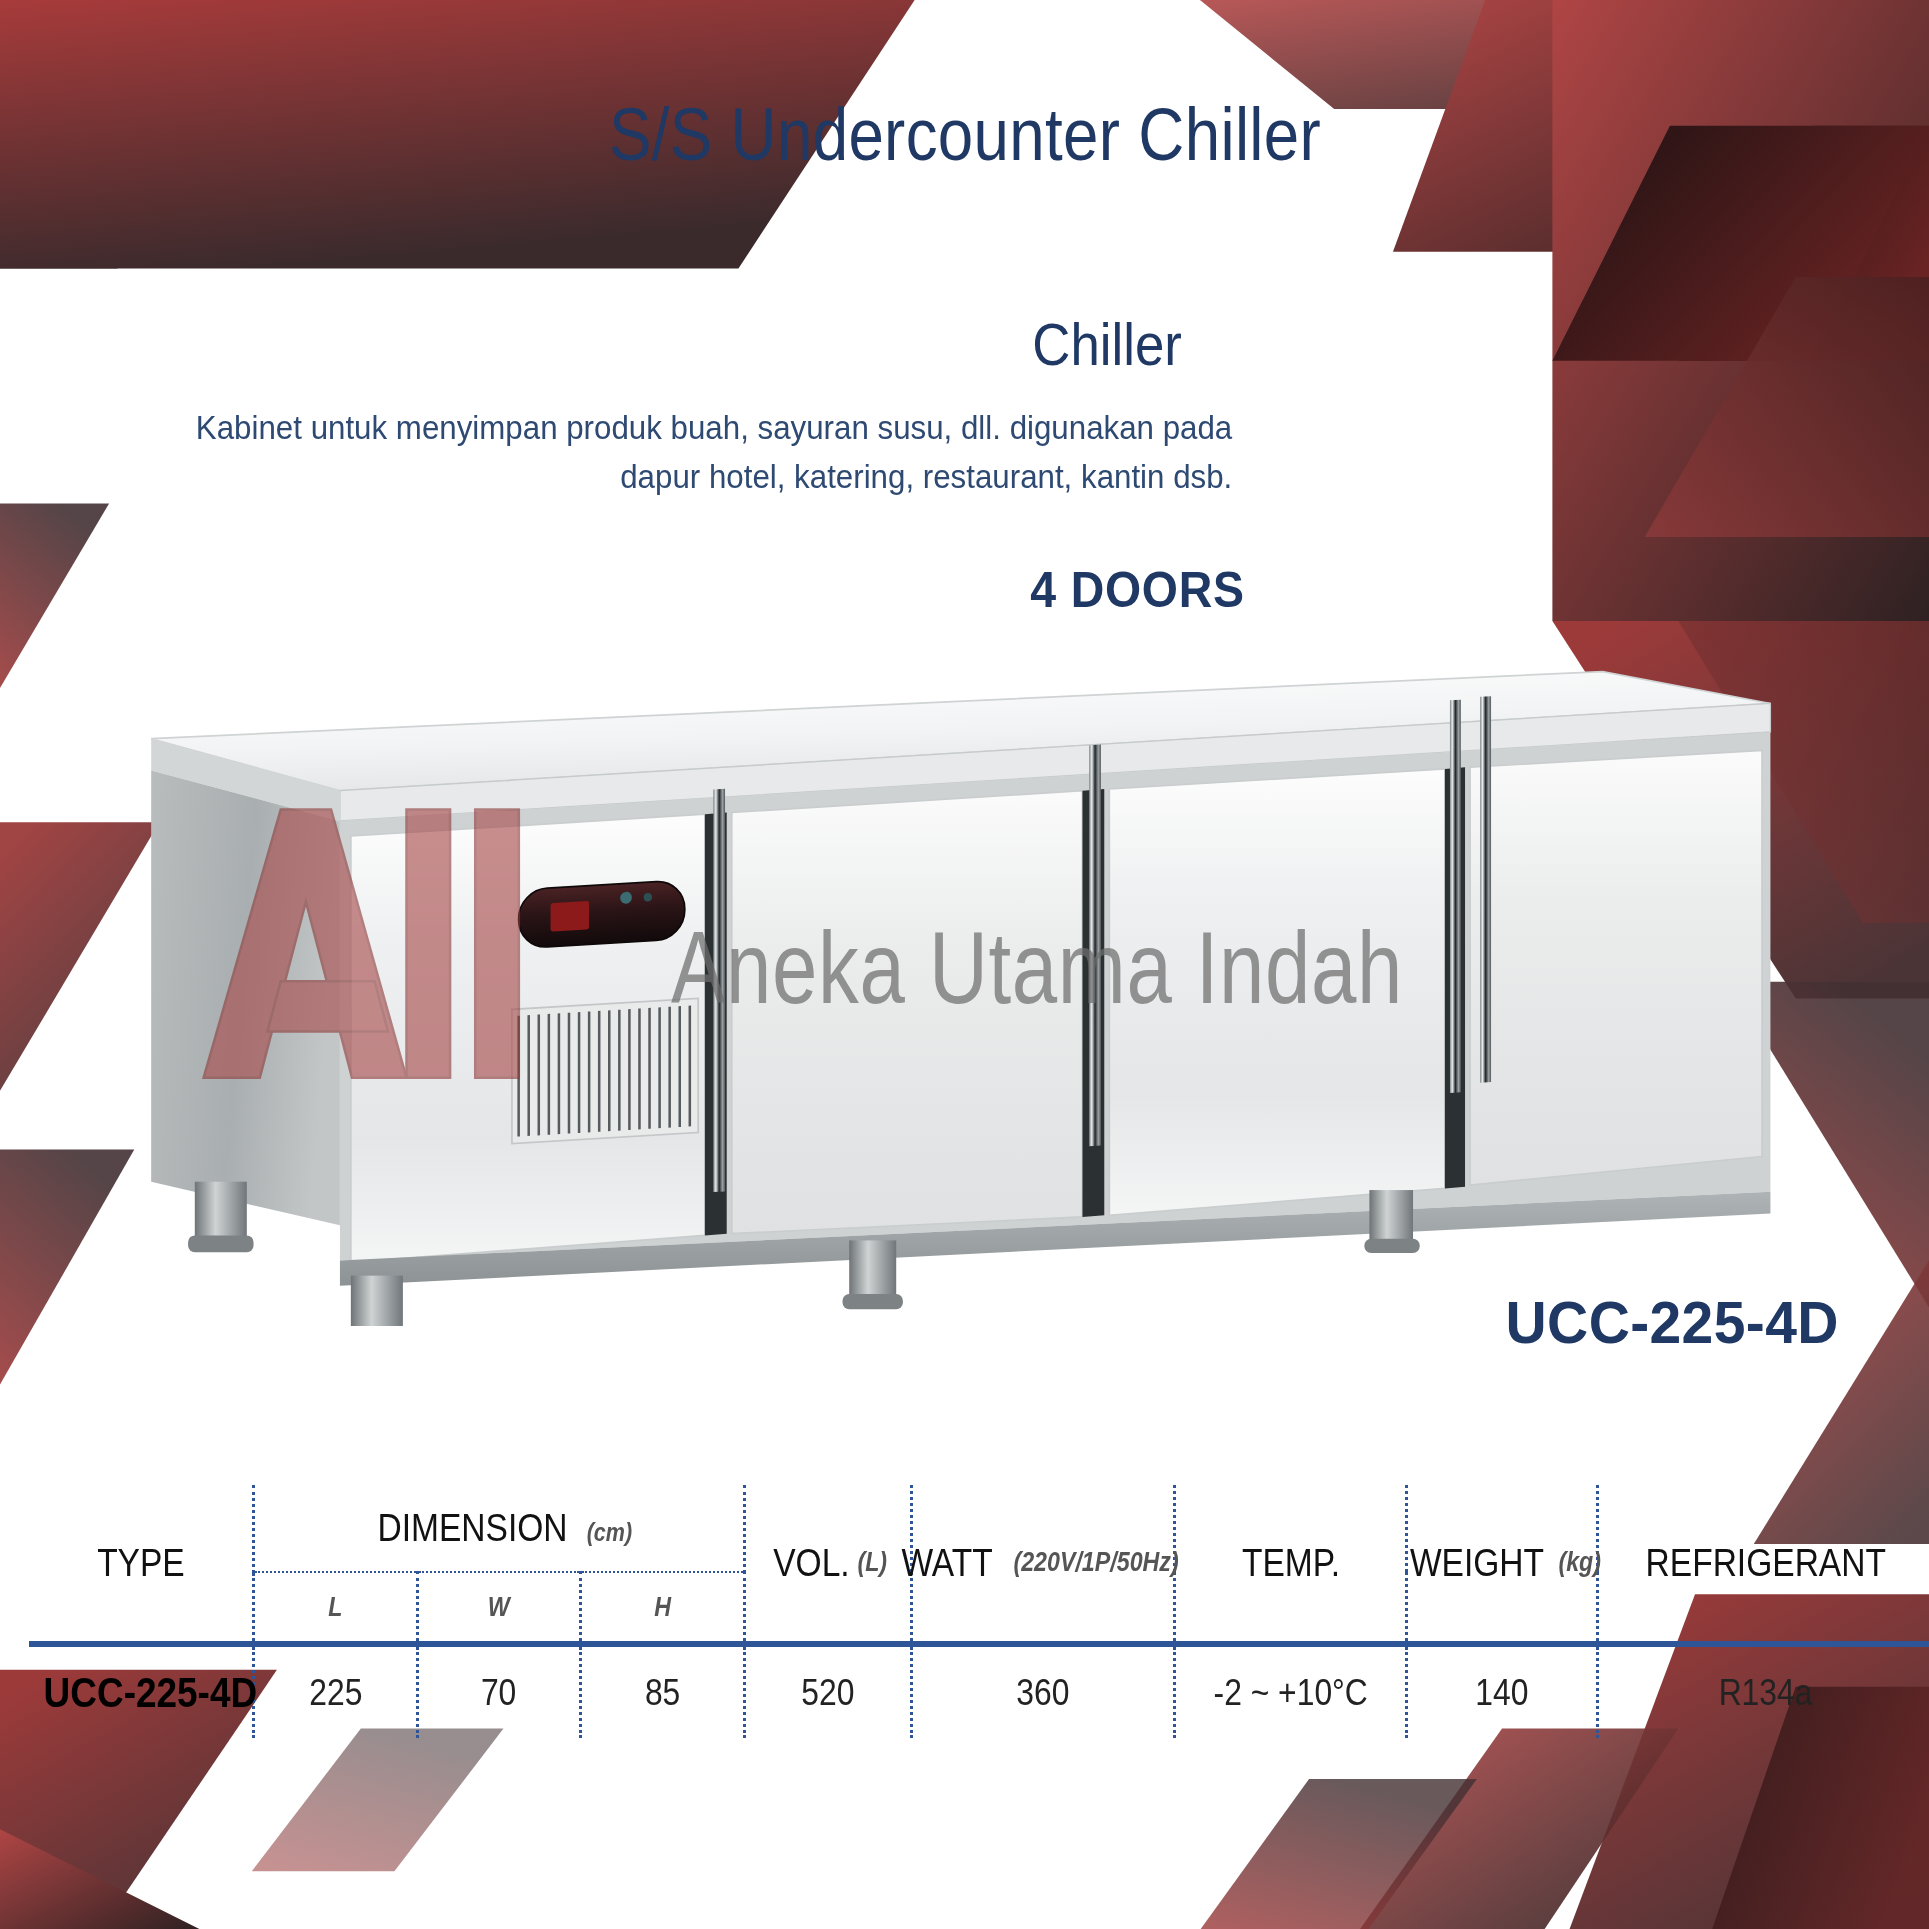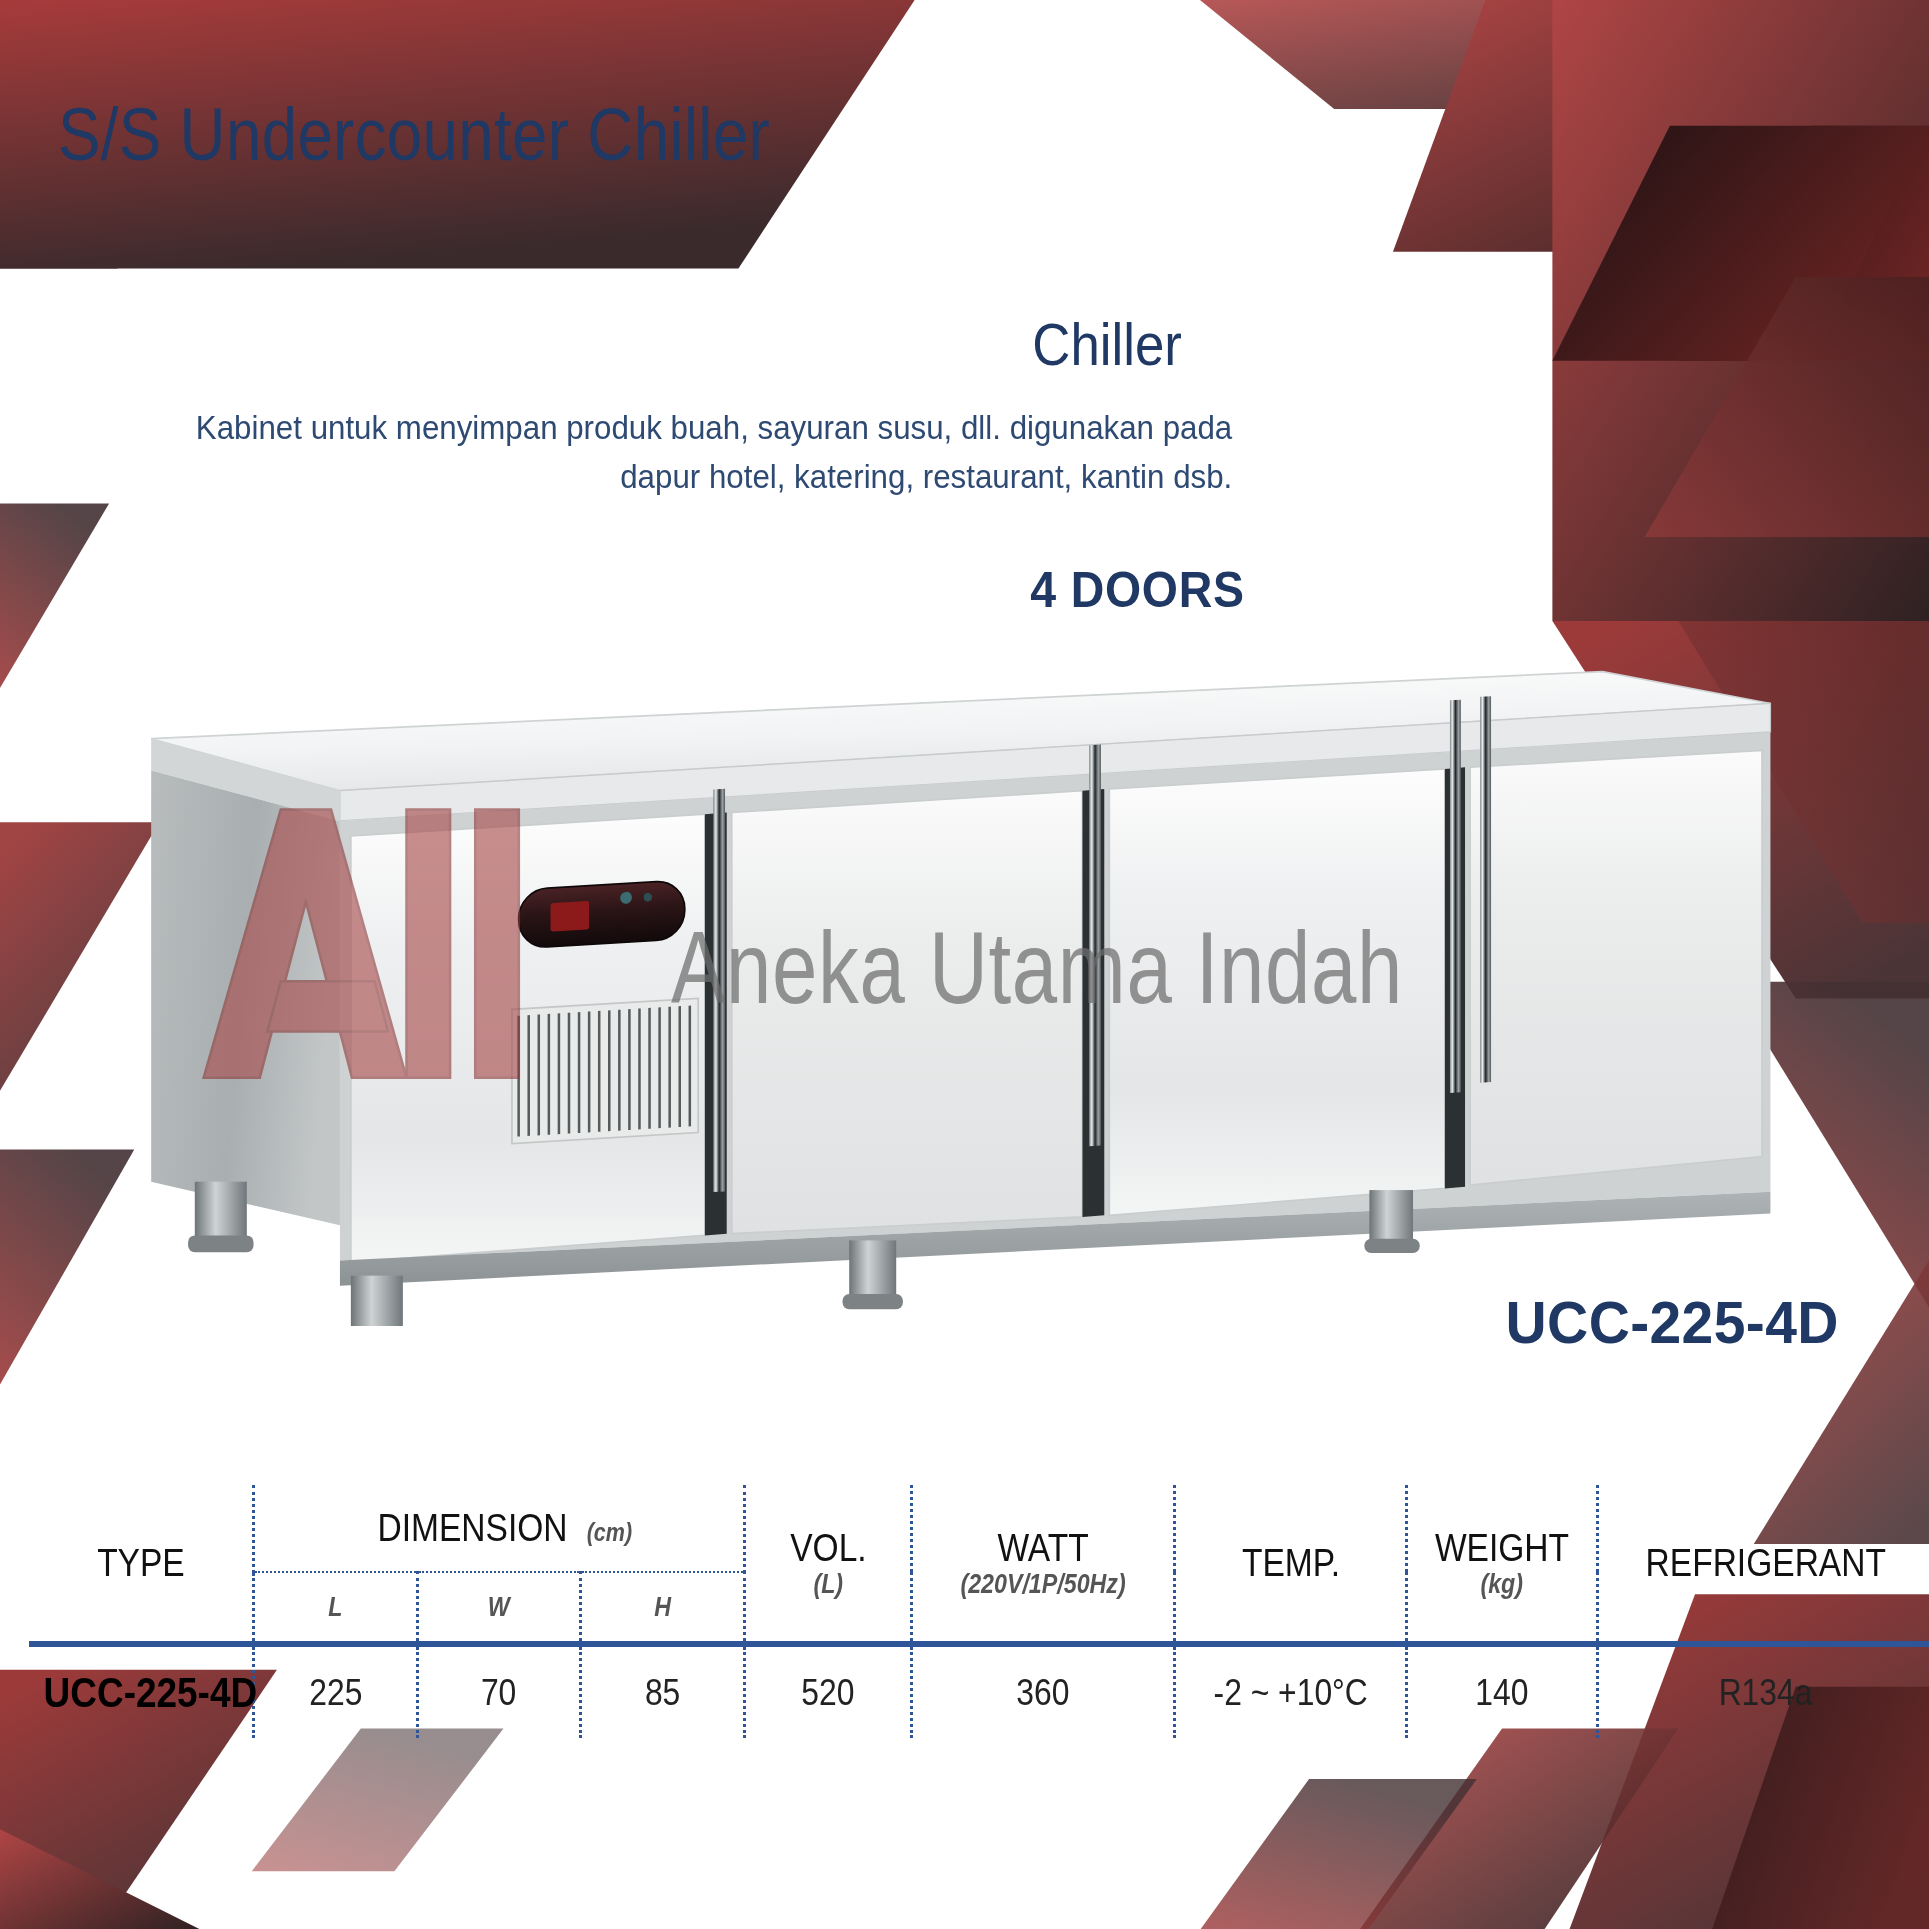--- a/index.html
+++ b/index.html
@@ -10,21 +10,21 @@
     position:relative;
     overflow:hidden;
   }
 
   
   #bg-pattern { position:absolute; inset:0; z-index:0; overflow:hidden; }
 
   
   #title-bar {
     position:absolute; left:0; top:0; width:1930px; height:269px;
-    z-index:5; display:flex; align-items:center; 
+    z-index:5; display:flex; align-items:center; justify-content:center;
   }
   #page-title {
     font-size:74px; font-weight:300; color:#1f3864;
     letter-spacing:0.4px;
     transform:scaleX(0.86);
     transform-origin:center;
     white-space:nowrap;
   }
 
   
@@ -92,21 +92,21 @@
   .h-unit {
     font-size:25px; font-style:italic; color:#555;
     transform:scaleX(0.86); transform-origin:center;
     display:inline-block; white-space:nowrap;
   }
   .h-sub {
     font-size:27px; font-style:italic; color:#555;
     transform:scaleX(0.86); transform-origin:center;
     display:inline-block; white-space:nowrap;
   }
-  .stack { display:flex; flex-direction:column; align-items:center; justify-content:center; line-height:1.1; }
+  .stack { display:flex; flex-direction:row; align-items:center; justify-content:center; line-height:1.1; }
 
   #spec-table .thickline td, #spec-table .thickline th { border-top:6.7px solid #2e5597; }
 
   #spec-table tbody td { height:94px; padding:0; }
   .cell-type {
     font-size:42px; font-weight:bold; color:#000;
     transform:scaleX(0.88); transform-origin:center;
     display:inline-block; white-space:nowrap;
   }
   .cell-val {

